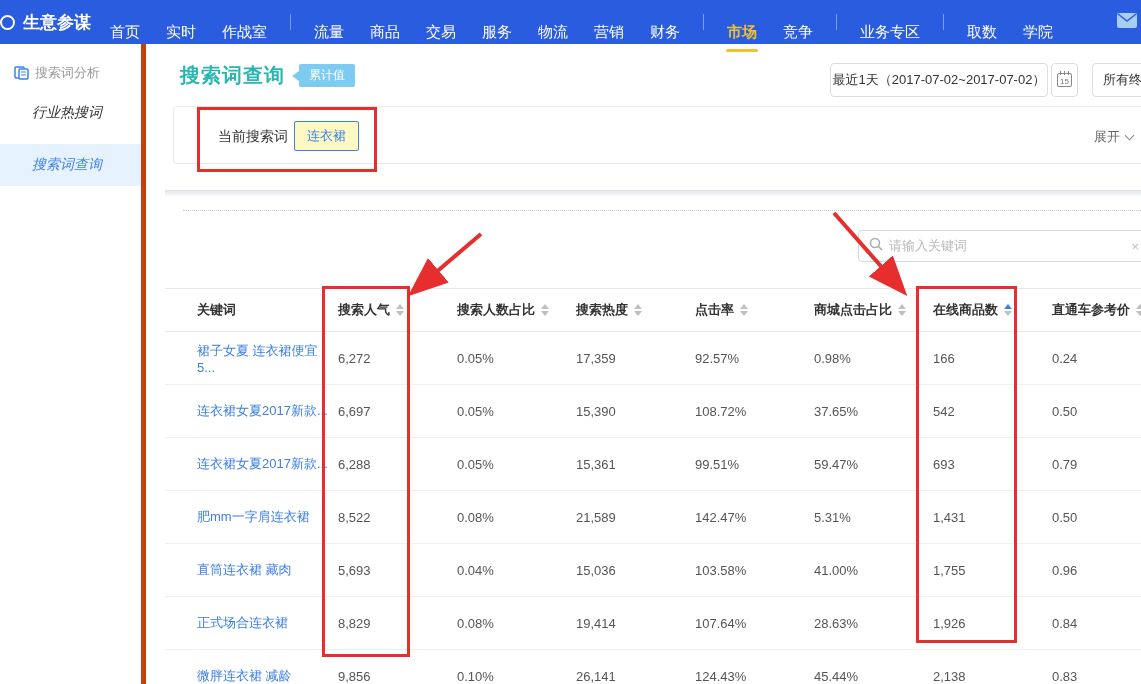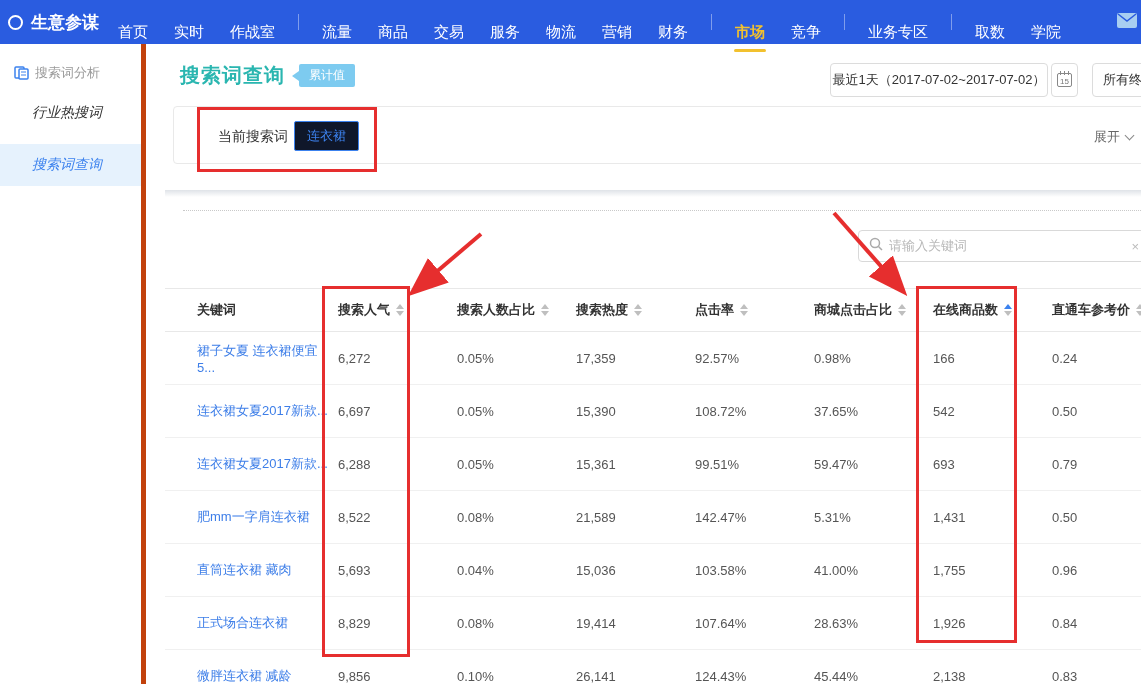--- a/index.html
+++ b/index.html
@@ -8,21 +8,21 @@
     position:relative; overflow:hidden; background:#fff;
     font-family:"Liberation Sans","DejaVu Sans",sans-serif;
     -webkit-font-smoothing:antialiased;
   }
   
   .topnav {
     position:absolute; top:0; left:0; width:1141px; height:44px;
     background:#2A5CE0; display:flex; align-items:center; color:#fff;
     z-index:5; white-space:nowrap;
   }
-  .brand { display:flex; align-items:center; font-size:17px; font-weight:bold; margin-left:20px;font-family:Liberation Mono, monospace; }
+  .brand { display:flex; align-items:center; font-size:17px; font-weight:bold; margin-left:12px;font-family:Liberation Mono, monospace; }
   .logo-ring { width:15px; height:15px; border:2px solid #fff; border-radius:50%; margin-left:-12px; margin-right:8px; flex:0 0 auto; }
   .nav-item {
     position:relative; font-size:15px; padding:0 13px; height:44px;
     display:flex; align-items:center; cursor:pointer;margin-top:20px;
   }
   .nav-item.grp1 { margin-left:6px; }
   .nav-item.active { color:#F2C12E; font-weight:bold; }
   .nav-item.active::after {
     content:""; position:absolute; left:12px; right:12px; bottom:2px; height:3px; background:#F2C12E; border-radius:2px;
   }
@@ -70,21 +70,21 @@
   }
   
   .panel1 {
     position:absolute; top:106px; left:173px; width:978px; height:58px;
     border:1px solid #E9E9E9; border-radius:4px; background:#fff;
   }
   .panel1 .flabel { position:absolute; left:44px; top:21px; font-size:14px; color:#333; }
   .kw-box {
     position:absolute; left:120px; top:14px; height:30px; padding:0 12px;
     border:1px solid #3C82EE; border-radius:2px; color:#3C82EE; font-size:13px;
-    display:flex; align-items:center; cursor:pointer; background:#0f172a;
+    display:flex; align-items:center; cursor:pointer; background:#fef9c3;
   }
   .expand-link { position:absolute; left:920px; top:21px; font-size:13px; color:#666; cursor:pointer; display:flex; align-items:center; }
   .chev { width:7px; height:7px; border-right:1px solid #888; border-bottom:1px solid #888; transform:rotate(45deg); margin-left:6px; margin-top:-3px; }
   
   .main-card { position:absolute; top:190px; left:165px; width:983px; bottom:0; background:#fff; }
   .main-card::before { content:""; position:absolute; top:0; left:0; right:0; height:7px;
     background:linear-gradient(#DFE3E8,rgba(255,255,255,0)); }
   .dotted { position:absolute; top:210px; left:183px; width:958px; border-top:1px dotted #C9C9C9; }
   .search-wrap {
     position:absolute; top:230px; left:858px; width:292px; height:32px;

